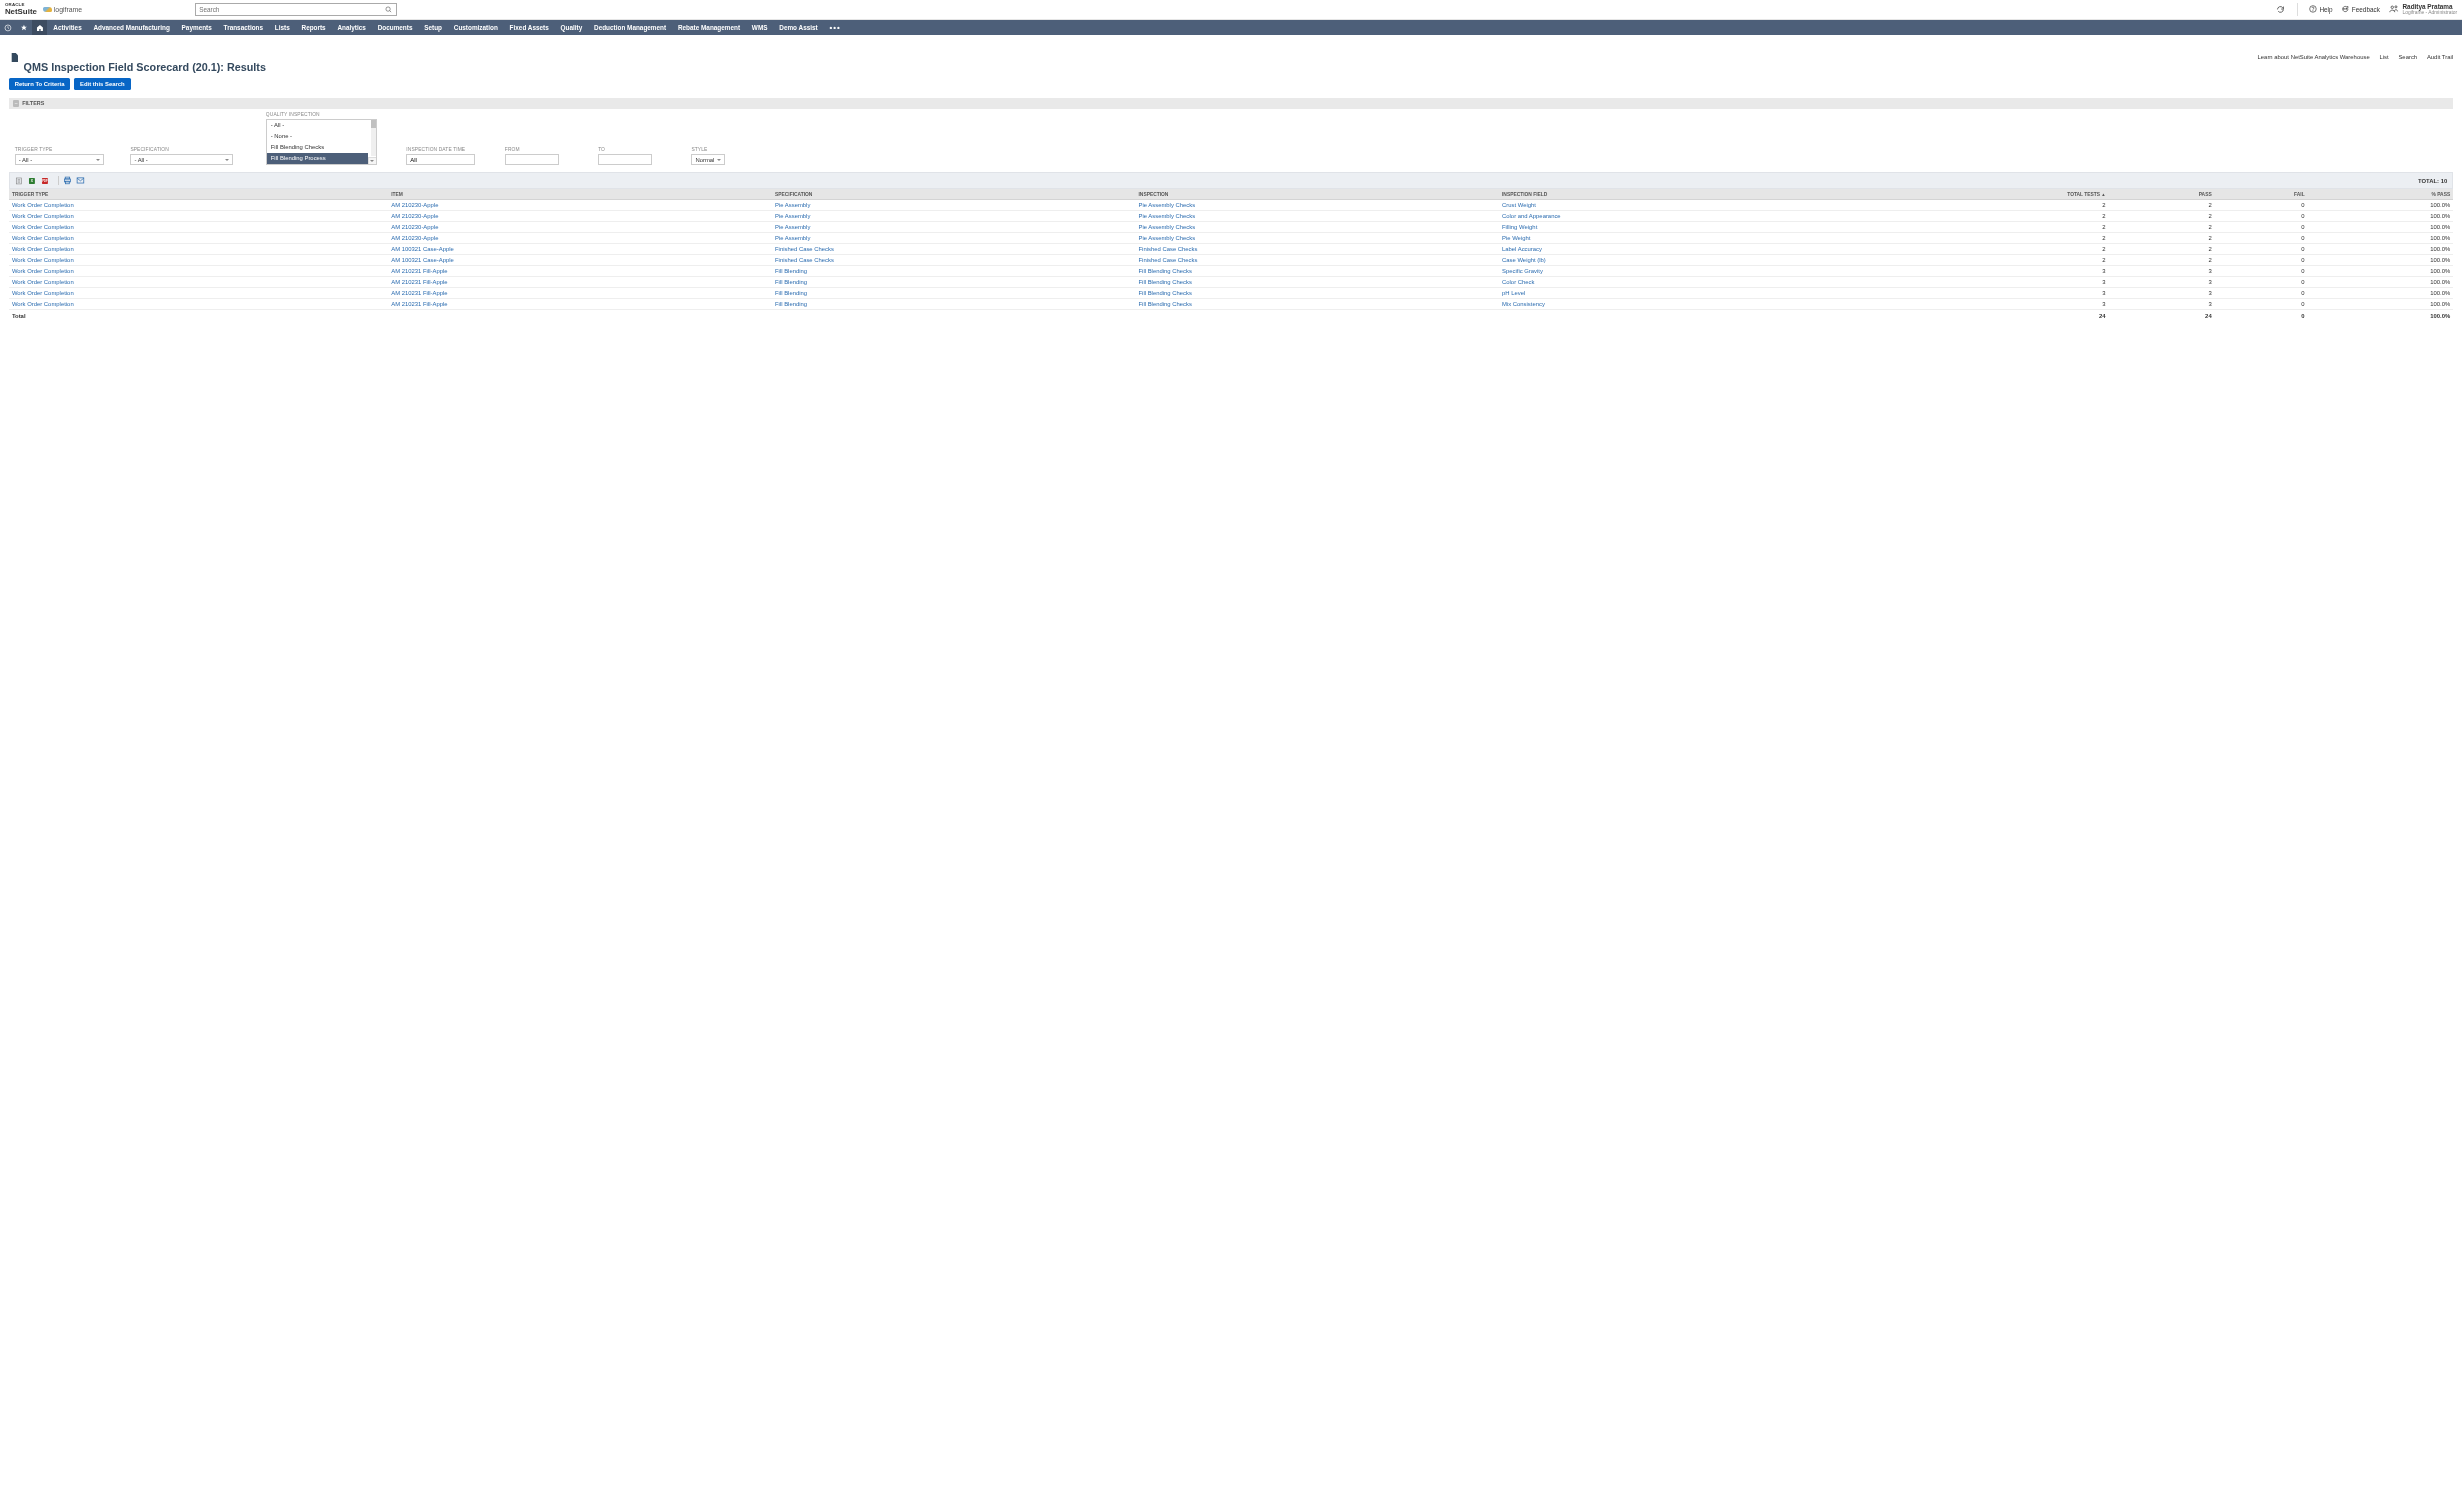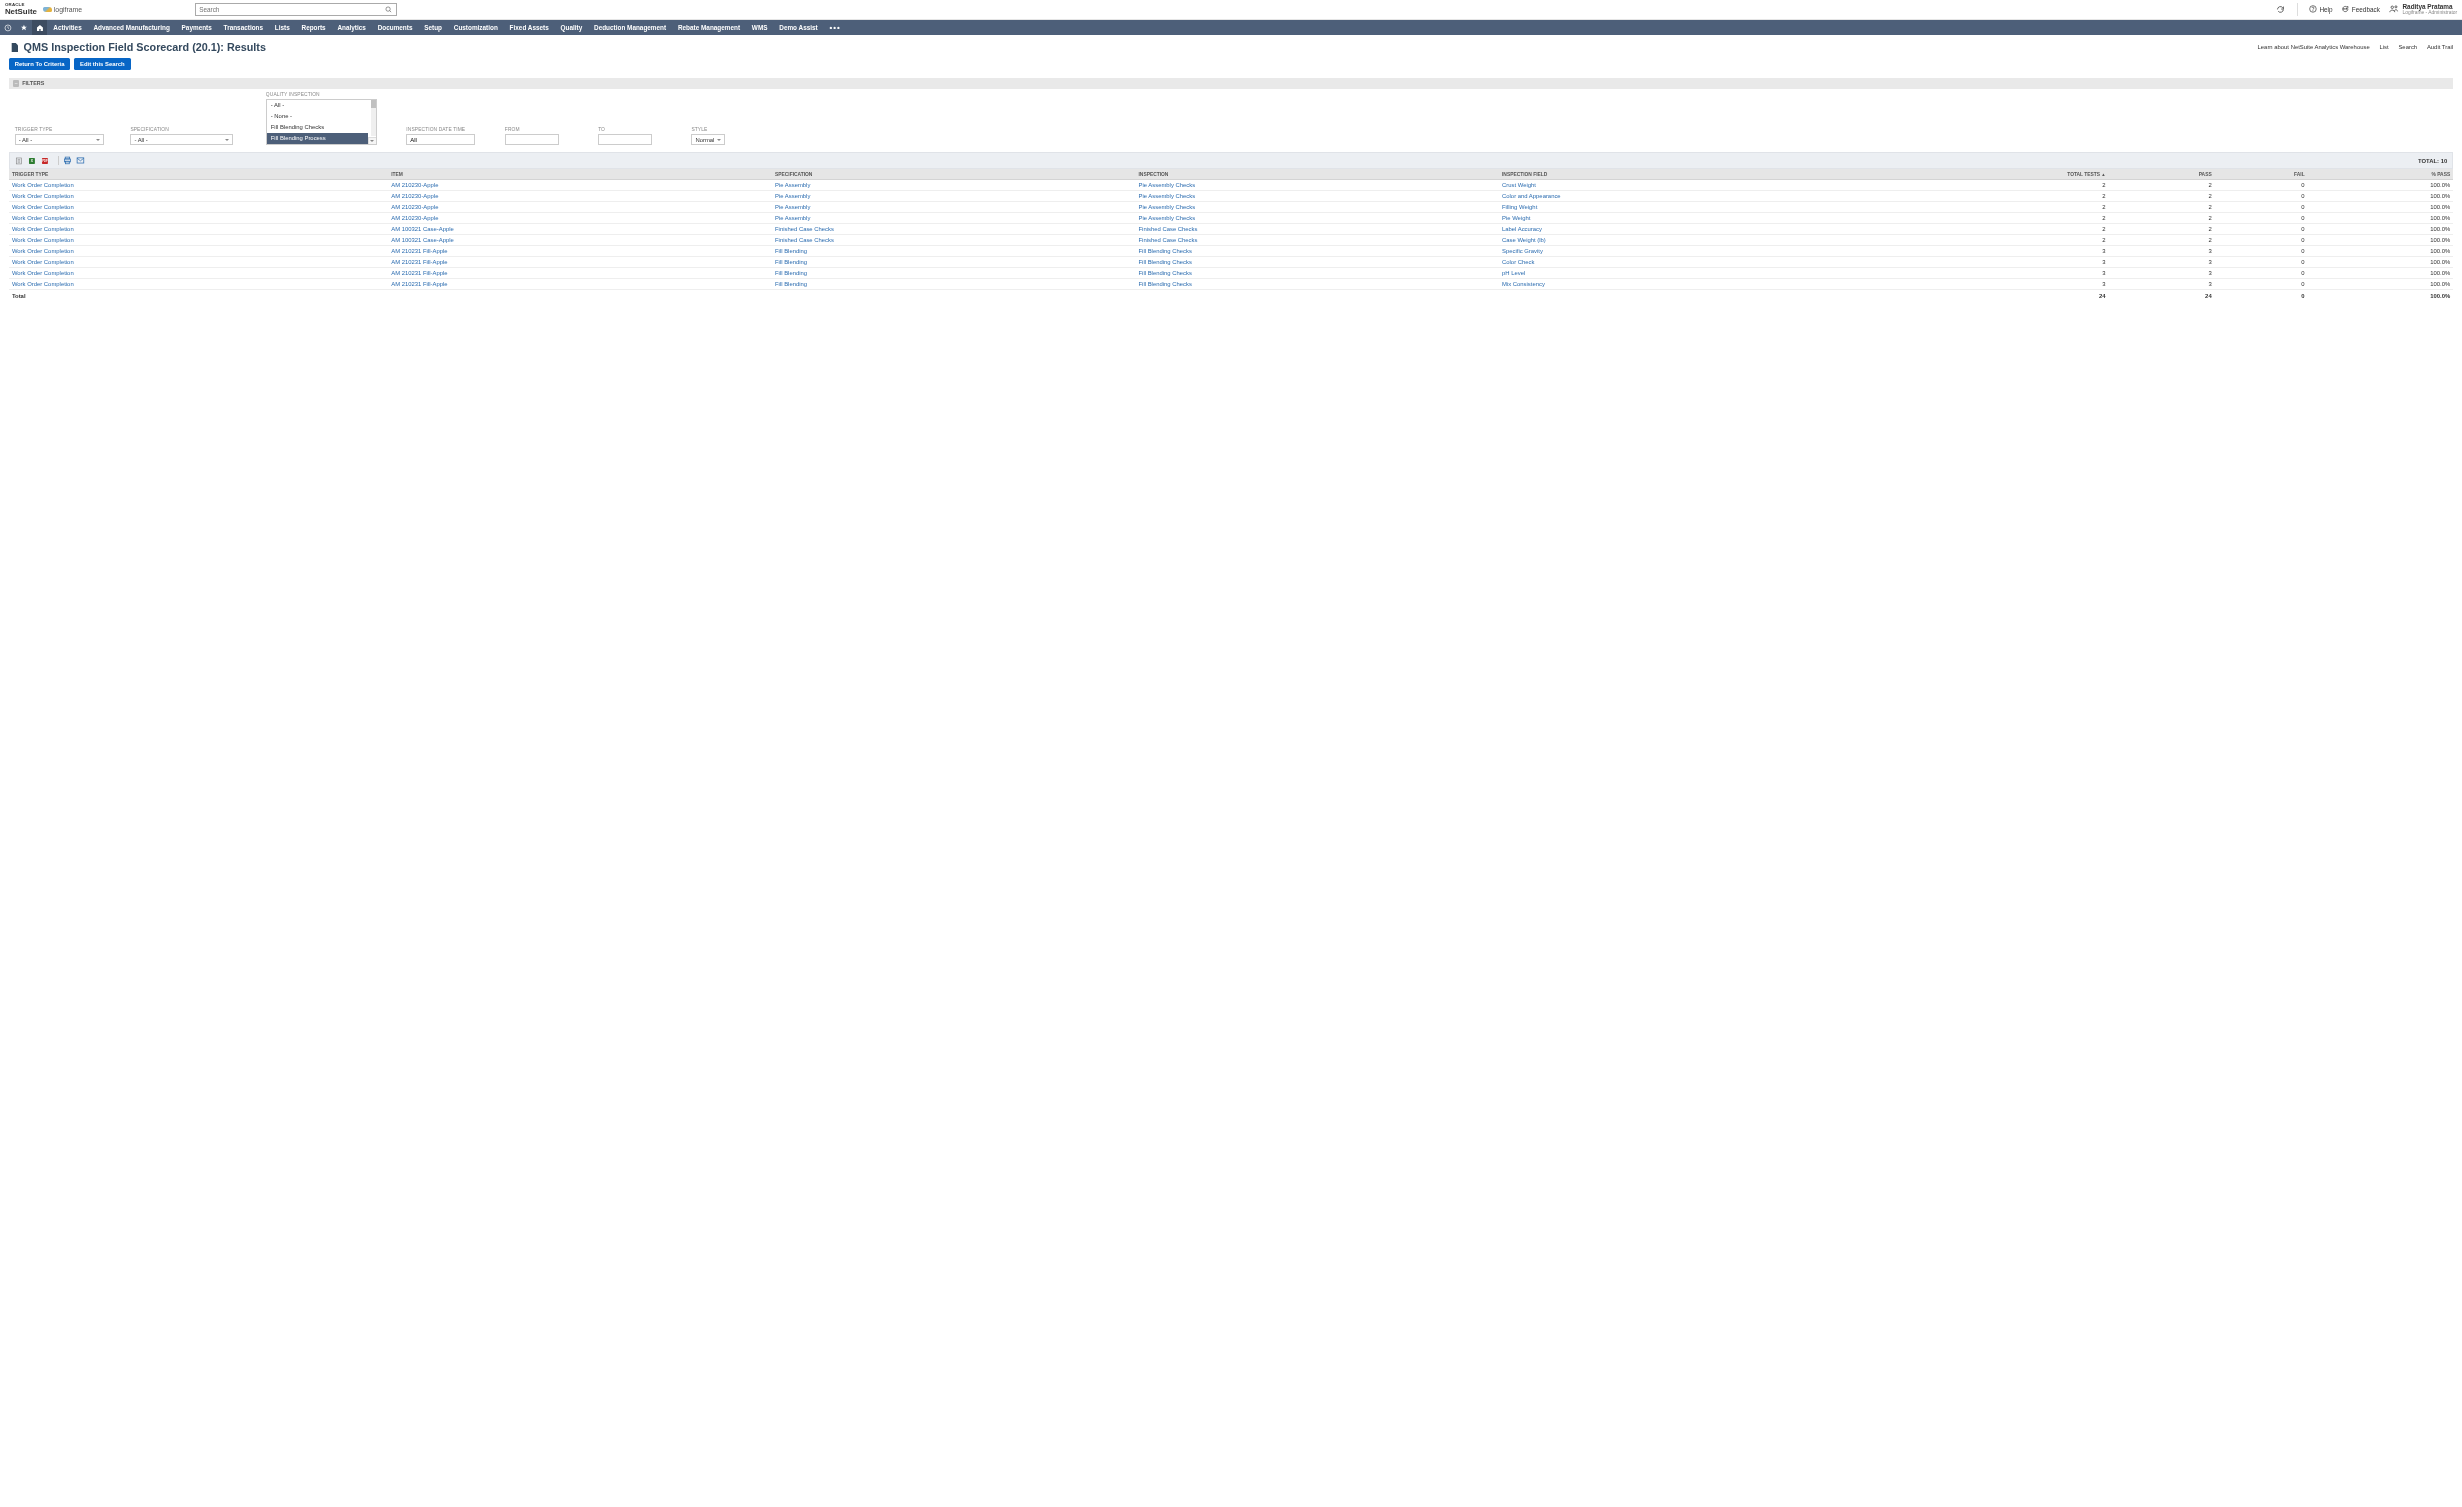--- a/index.html
+++ b/index.html
@@ -28,21 +28,21 @@
 .main-nav { background:#4d5f79; display:flex; align-items:center; height:15.8px; color:#fff; font-size:6.4px; font-weight:600; }
 .nav-icon-cell { width:15.8px; height:15.8px; display:flex; align-items:center; justify-content:center; cursor:pointer; }
 .nav-icon-cell.active { background:#3d4c61; }
 .main-nav a.nav-item { color:#fff; text-decoration:none; padding:0 5.9px; line-height:15.8px; cursor:pointer; }
 .nav-more { padding:0 5.9px; font-size:7.9px; letter-spacing:1px; cursor:pointer; }
 
 
 .page-area { padding: 5.9px 8.9px 3px 8.9px; }
 .title-row { display:flex; align-items:center; }
 .page-doc-icon { color:#34495e; font-size:10.8px; margin-right:3.9px; }
-.page-title { font-size:10.8px; font-weight:700; color:#34495e; }
+.page-title { font-size:10.8px; font-weight:700; color:#34495e;margin-top:20px; }
 .title-links { margin-left:auto; display:flex; gap:9.8px; font-size:5.9px; }
 .title-links a { color:#333; text-decoration:none; cursor:pointer; }
 
 .action-buttons { margin-top:4.9px; display:flex; gap:3.9px; }
 .btn-primary { background:#0866c6; color:#fff; border:none; padding:3px 5.9px; font-size:5.9px; font-weight:600; border-radius:1.5px; cursor:pointer; }
 
 
 .filters-bar { margin:4.9px 8.9px 0 8.9px; background:#e9e9e9; padding:2px 3.9px; display:flex; align-items:center; }
 .collapse-box { width:6.4px; height:6.4px; background:#bbb; display:inline-flex; align-items:center; justify-content:center; color:#fff; font-size:5.4px; line-height:1; margin-right:3px; border-radius:1px; cursor:pointer;}
 .filters-label { font-size:5.4px; font-weight:700; color:#555; }

